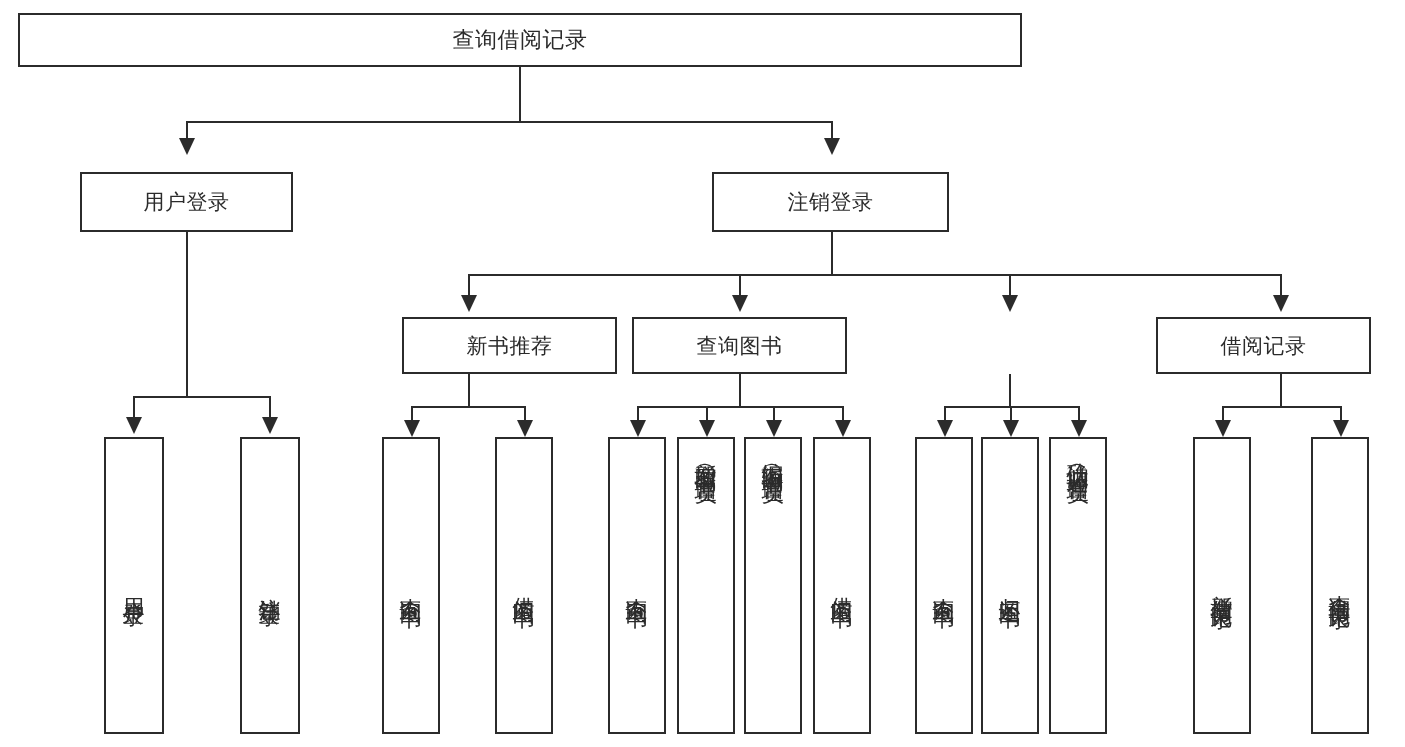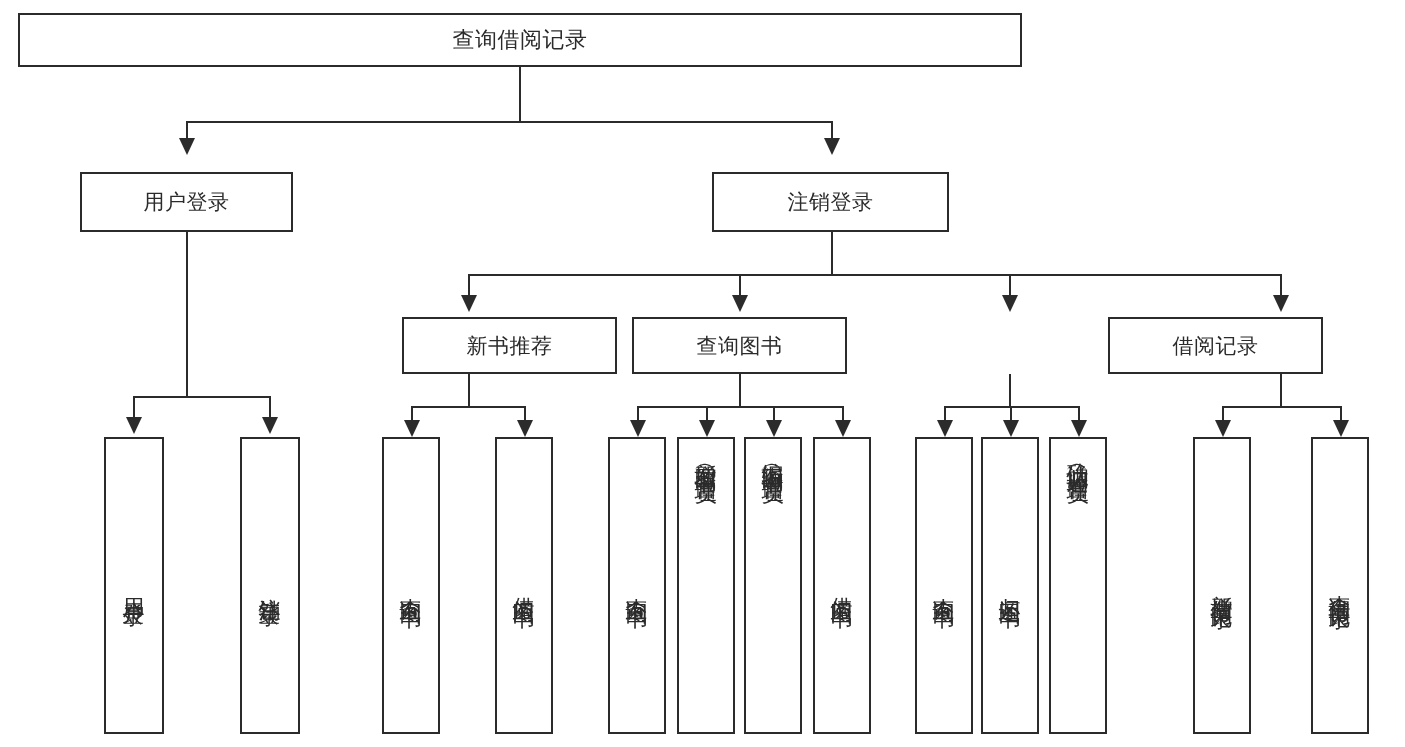--- a/index.html
+++ b/index.html
@@ -136,21 +136,21 @@
   <div class="arrow" style="left:1002px; top:295px;"></div>
   <div class="vline" style="left:1280px; top:274px; height:21px;"></div>
   <div class="arrow" style="left:1273px; top:295px;"></div>
 
   <div class="node h" style="left:354px; top:317px; width:215px; height:57px;margin-left:48px;">
     <span class="label">新书推荐</span>
   </div>
   <div class="node h" style="left:632px; top:317px; width:215px; height:57px;">
     <span class="label">查询图书</span>
   </div>
-  <div class="node h" style="left:1108px; top:317px; width:215px; height:57px;">
+  <div class="node h" style="left:1156px; top:317px; width:215px; height:57px;">
     <span class="label">借阅记录</span>
   </div>
 
   <div class="vline" style="left:468px; top:374px; height:34px;"></div>
   <div class="hline" style="left:411px; top:406px; width:115px;"></div>
   <div class="vline" style="left:411px; top:406px; height:14px;"></div>
   <div class="arrow" style="left:404px; top:420px;"></div>
   <div class="vline" style="left:524px; top:406px; height:14px;"></div>
   <div class="arrow" style="left:517px; top:420px;"></div>
 

